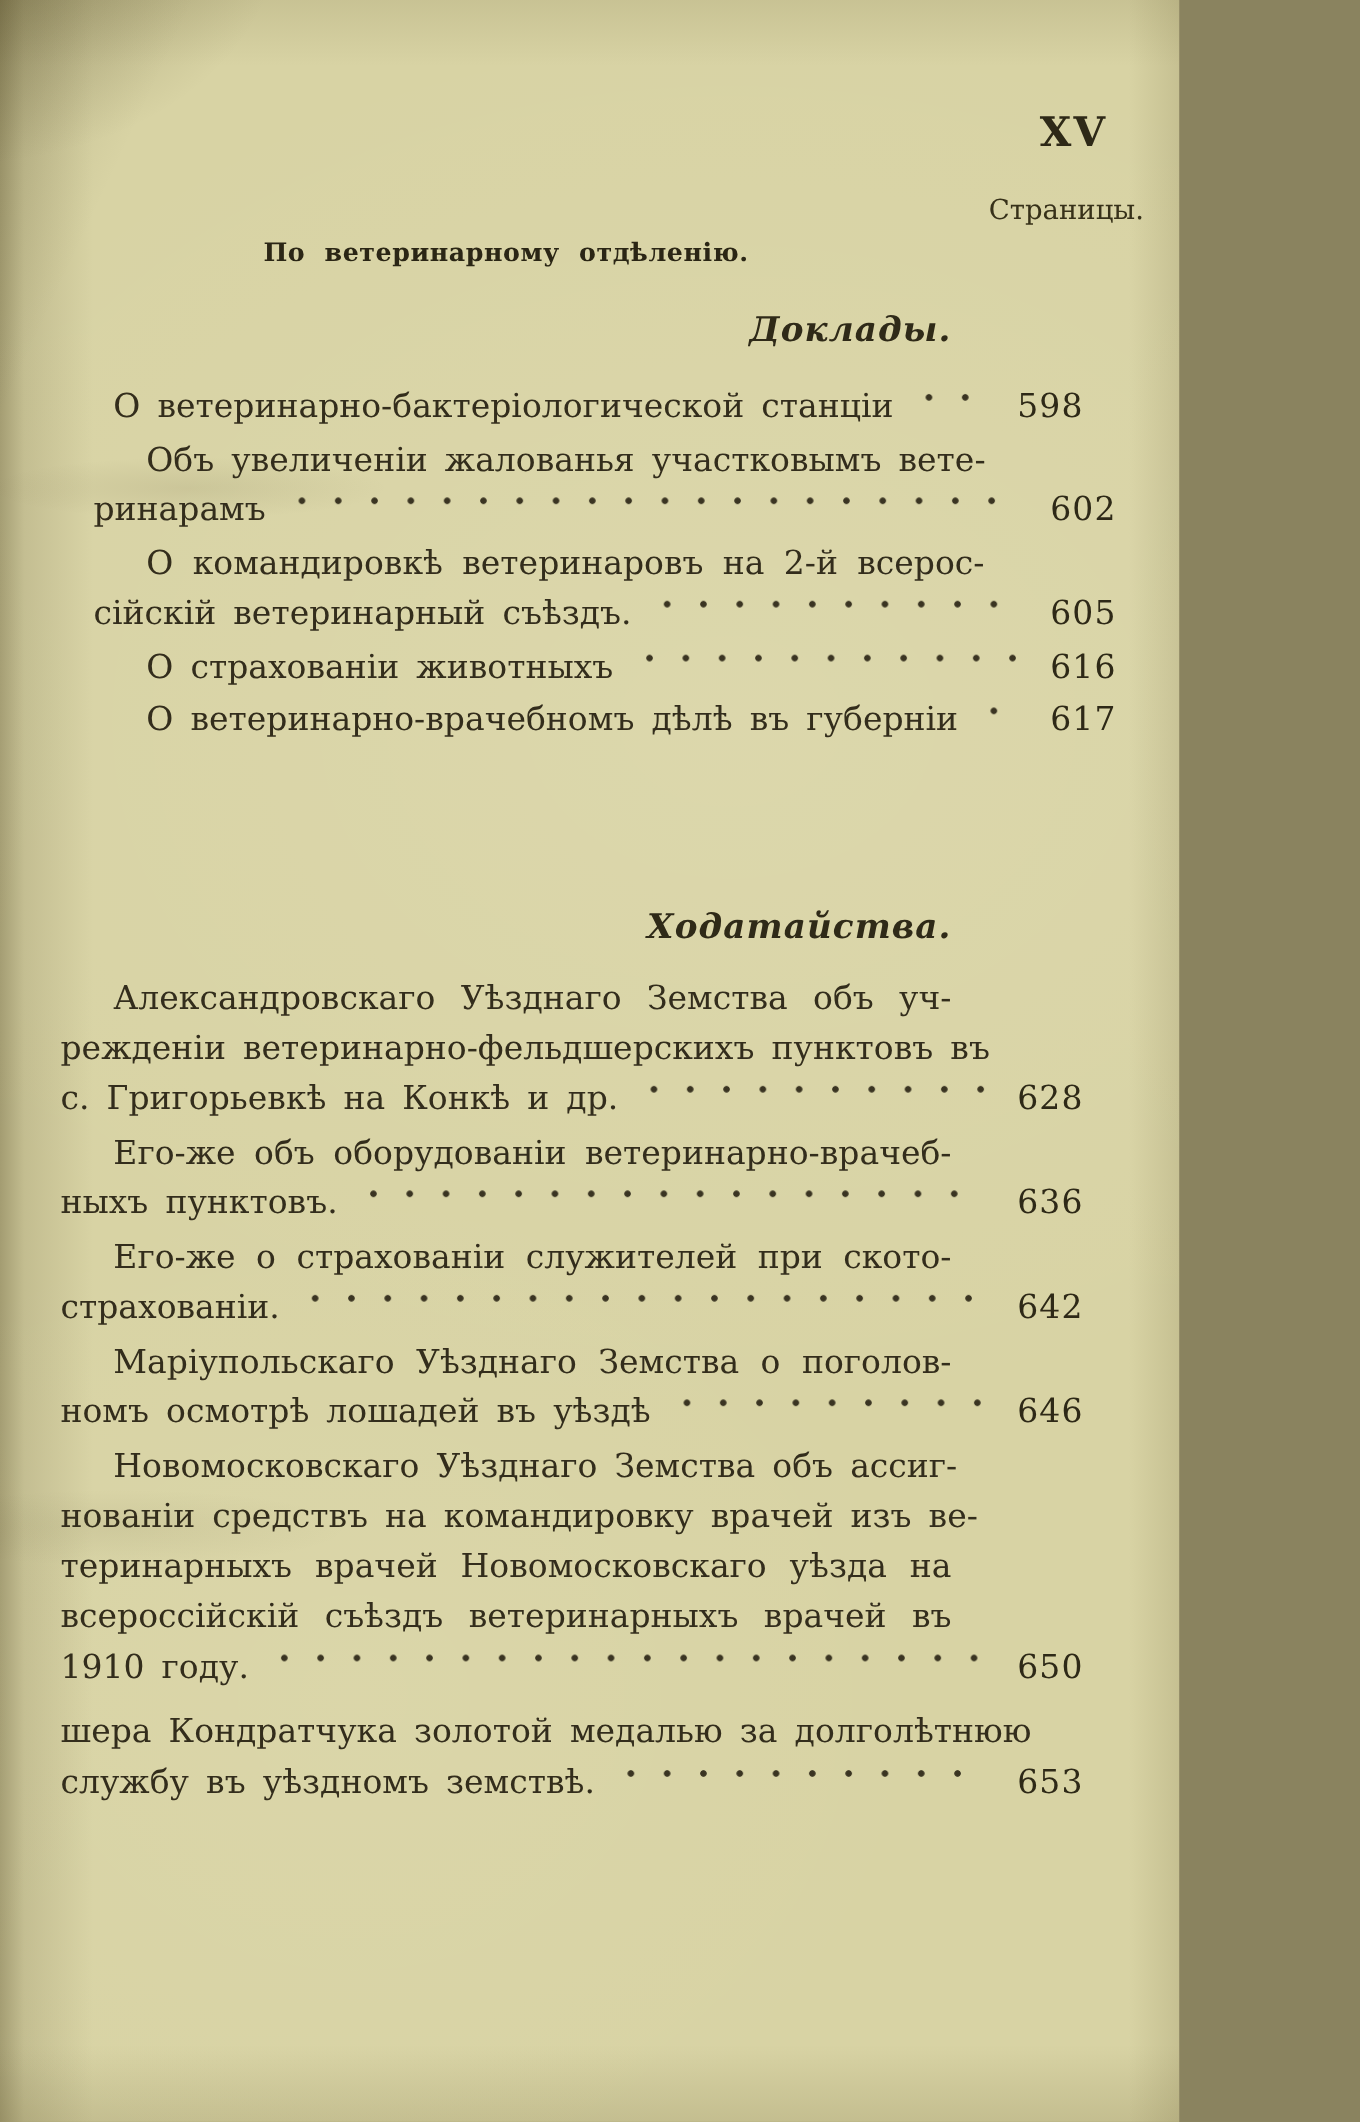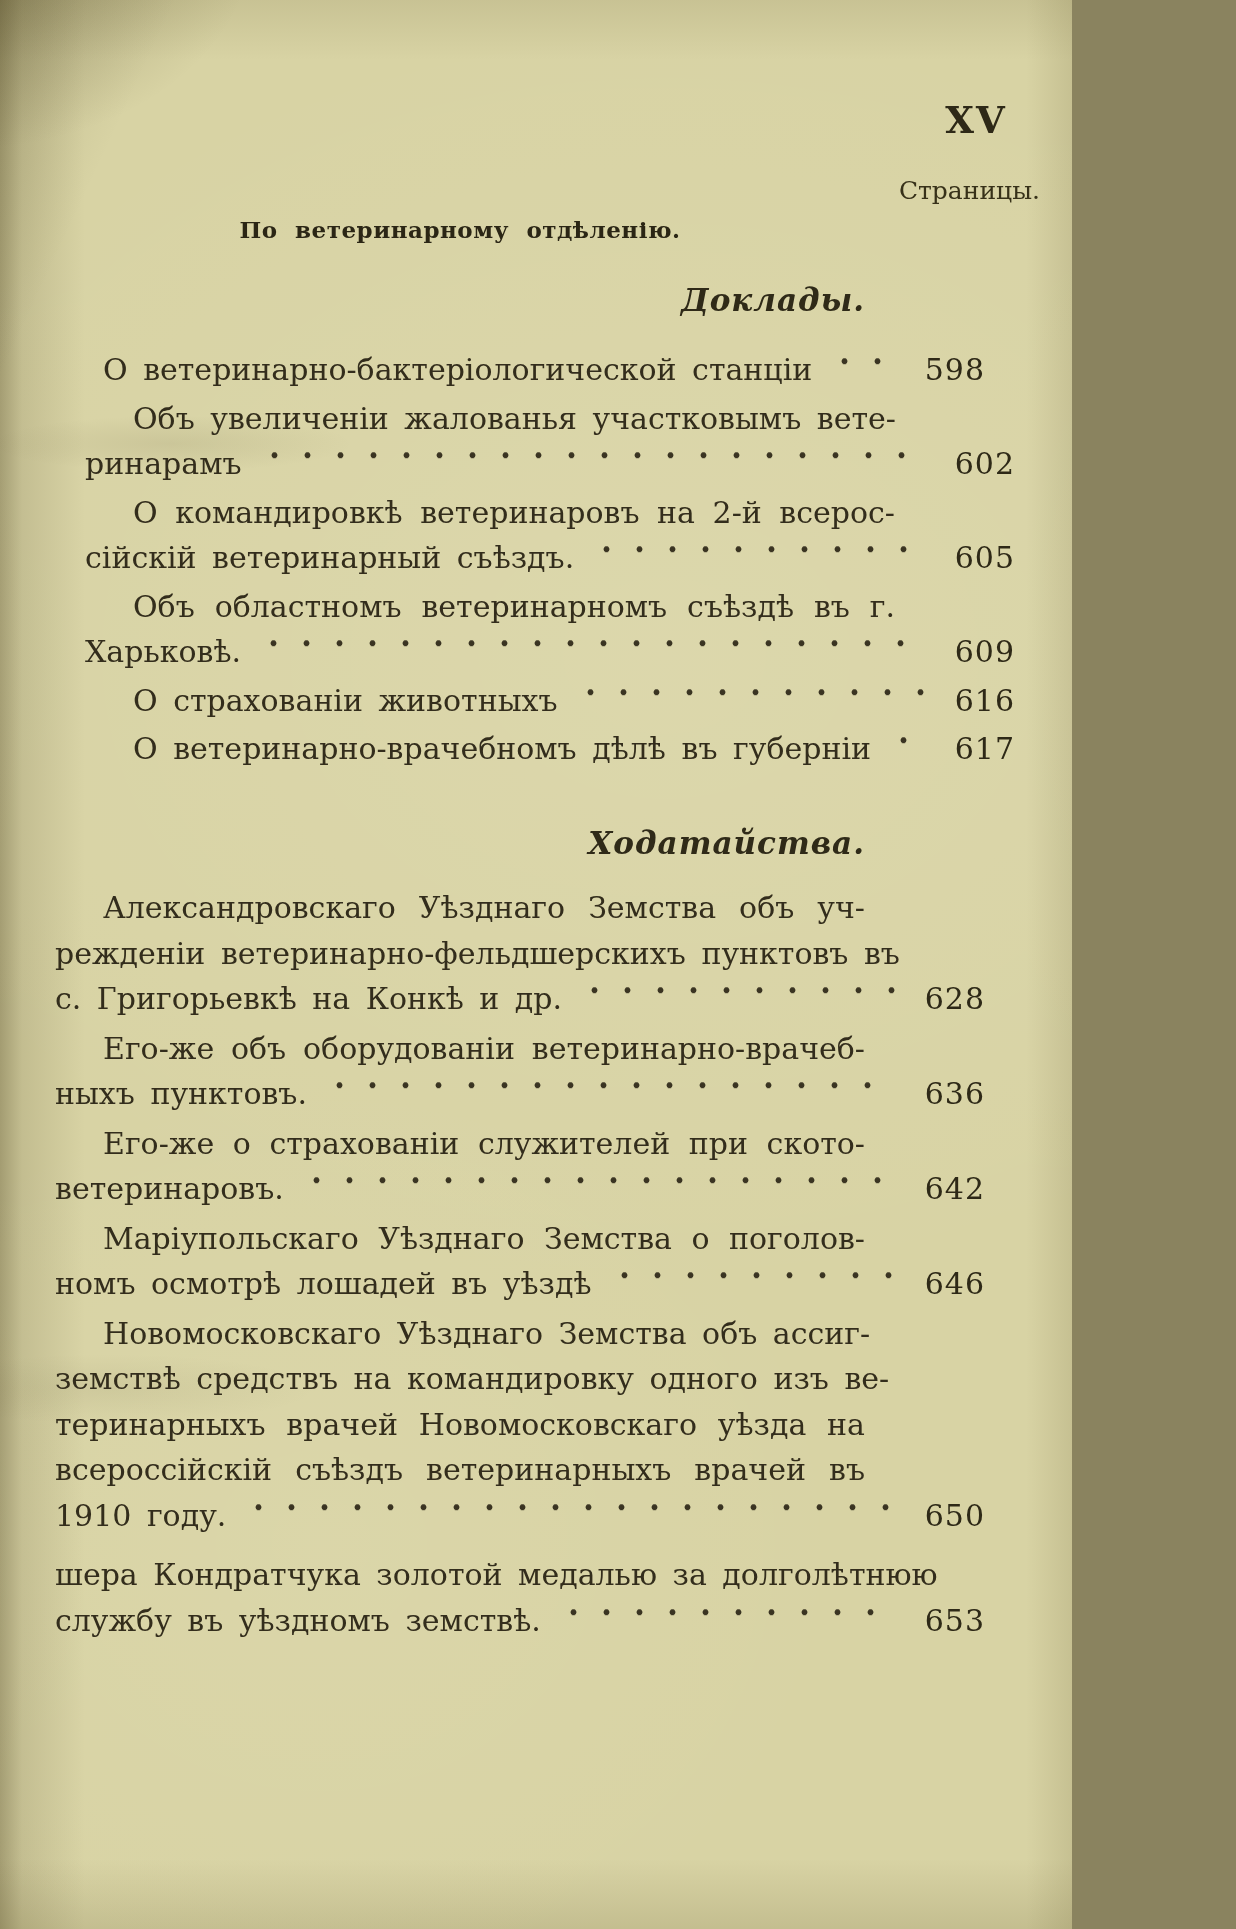--- a/index.html
+++ b/index.html
@@ -158,28 +158,20 @@
       </div>
       <div class="toc-entry">
         <div class="toc-line full first"><span class="line-text">О командировкѣ ветеринаровъ на 2-й всерос-</span></div>
         <div class="toc-line with-page">
           <span class="line-text">сійскій ветеринарный съѣздъ.</span>
           <span class="leader"></span>
           <span class="page-ref">605</span>
         </div>
       </div>
       <div class="toc-entry">
-        <div class="toc-line full first"><span class="line-text">Объ областномъ ветеринарномъ съѣздѣ въ г.</span></div>
-        <div class="toc-line with-page">
-          <span class="line-text">Харьковѣ.</span>
-          <span class="leader"></span>
-          <span class="page-ref">609</span>
-        </div>
-      </div>
-      <div class="toc-entry">
         <div class="toc-line with-page first">
           <span class="line-text">О страхованіи животныхъ</span>
           <span class="leader"></span>
           <span class="page-ref">616</span>
         </div>
       </div>
       <div class="toc-entry">
         <div class="toc-line with-page first">
           <span class="line-text">О ветеринарно-врачебномъ дѣлѣ въ губерніи</span>
           <span class="leader"></span>
@@ -202,36 +194,36 @@
         <div class="toc-line full first"><span class="line-text">Его-же объ оборудованіи ветеринарно-врачеб-</span></div>
         <div class="toc-line with-page">
           <span class="line-text">ныхъ пунктовъ.</span>
           <span class="leader"></span>
           <span class="page-ref">636</span>
         </div>
       </div>
       <div class="toc-entry">
         <div class="toc-line full first"><span class="line-text">Его-же о страхованіи служителей при ското-</span></div>
         <div class="toc-line with-page">
-          <span class="line-text">ветеринаровъ.</span>
+          <span class="line-text">страхованіи.</span>
           <span class="leader"></span>
           <span class="page-ref">642</span>
         </div>
       </div>
       <div class="toc-entry">
         <div class="toc-line full first"><span class="line-text">Маріупольскаго Уѣзднаго Земства о поголов-</span></div>
         <div class="toc-line with-page">
           <span class="line-text">номъ осмотрѣ лошадей въ уѣздѣ</span>
           <span class="leader"></span>
           <span class="page-ref">646</span>
         </div>
       </div>
       <div class="toc-entry">
         <div class="toc-line full first"><span class="line-text">Новомосковскаго Уѣзднаго Земства объ ассиг-</span></div>
-        <div class="toc-line full"><span class="line-text">земствѣ средствъ на командировку одного изъ ве-</span></div>
+        <div class="toc-line full"><span class="line-text">нованіи средствъ на командировку врачей изъ ве-</span></div>
         <div class="toc-line full"><span class="line-text">теринарныхъ врачей Новомосковскаго уѣзда на</span></div>
         <div class="toc-line full"><span class="line-text">всероссійскій съѣздъ ветеринарныхъ врачей въ</span></div>
         <div class="toc-line with-page">
           <span class="line-text">1910 году.</span>
           <span class="leader"></span>
           <span class="page-ref">650</span>
         </div>
       </div>
       <div class="toc-entry">
         <div class="toc-line full"><span class="line-text">шера Кондратчука золотой медалью за долголѣтнюю</span></div>

